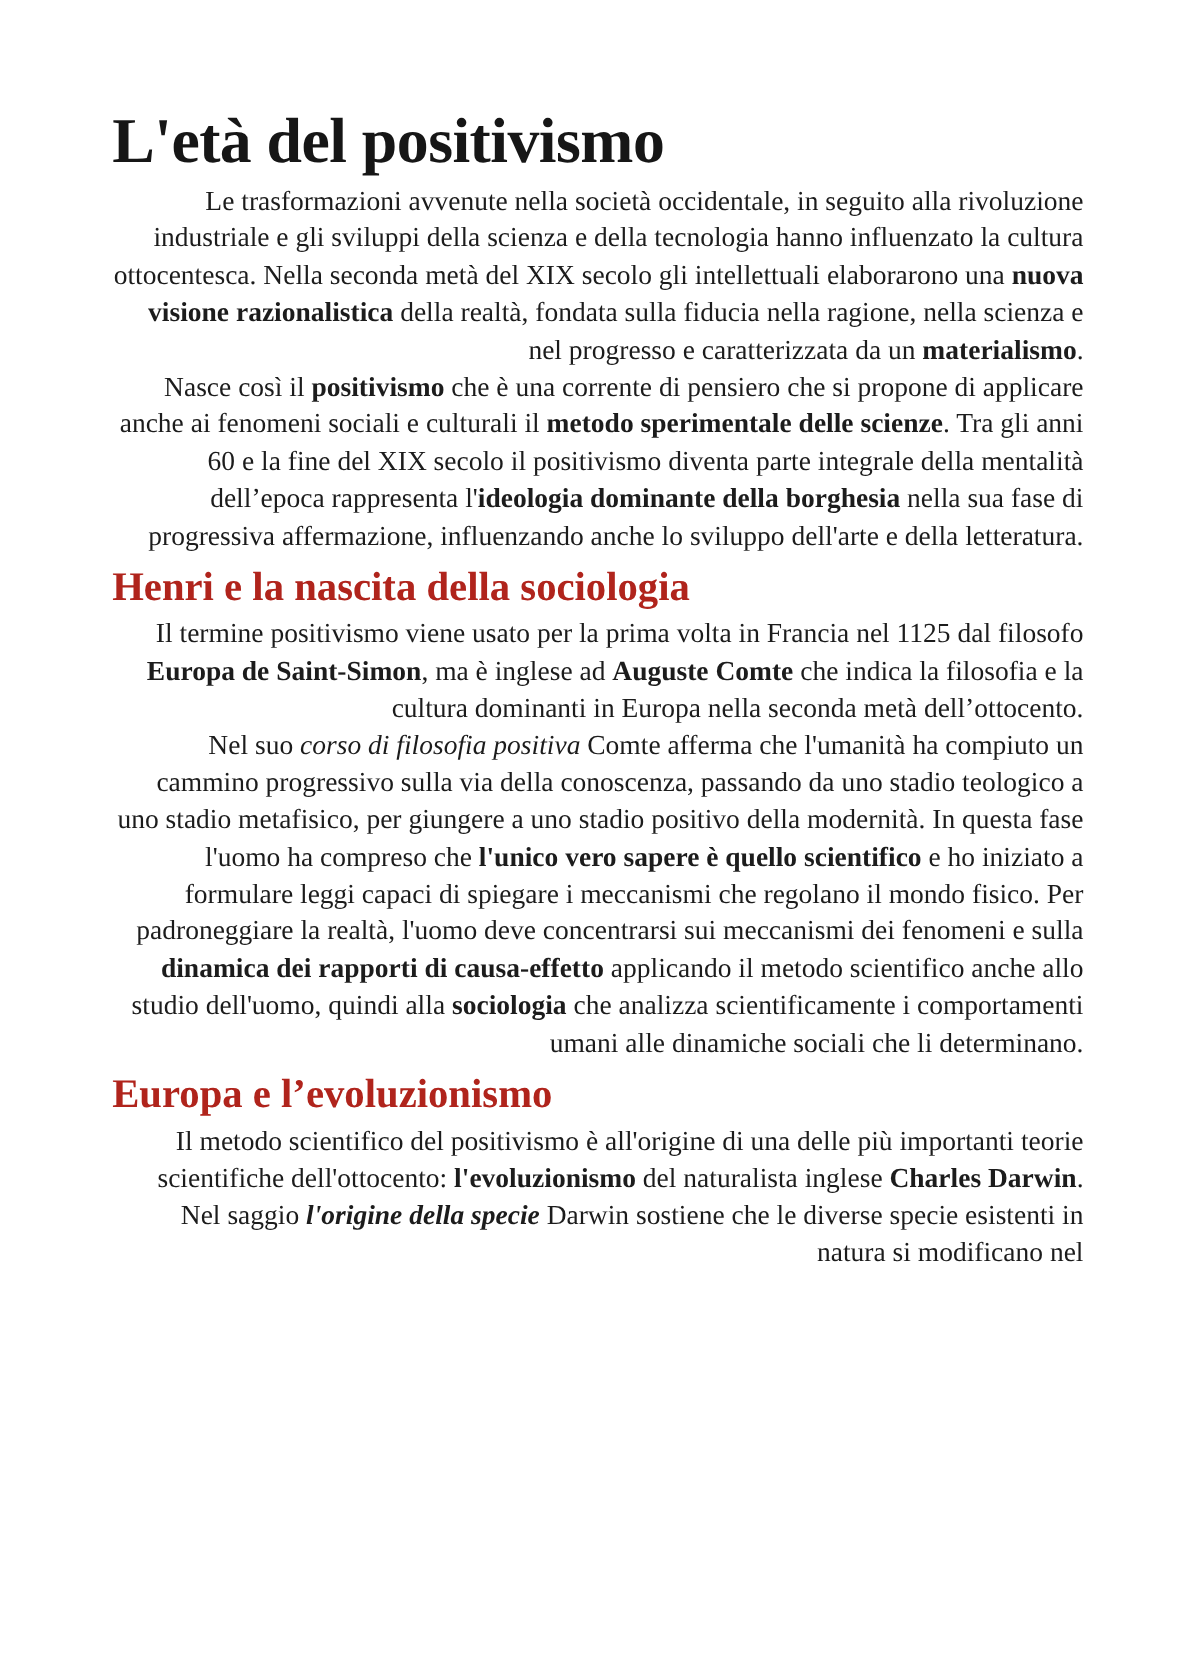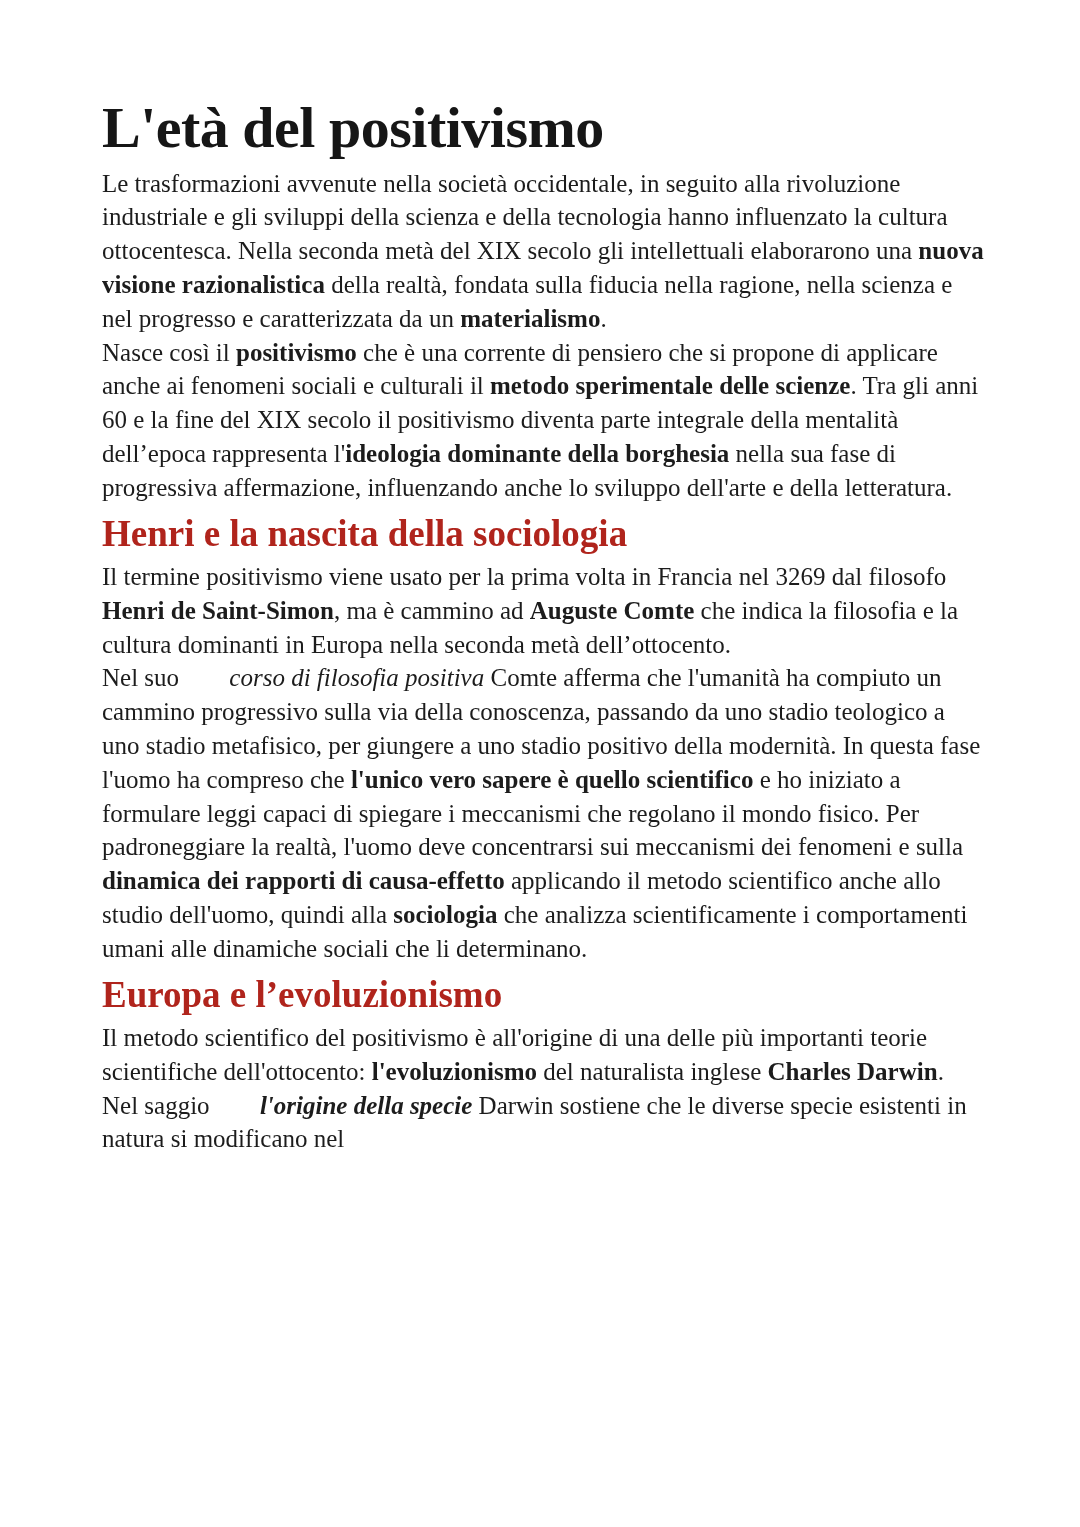--- a/index.html
+++ b/index.html
@@ -35,32 +35,32 @@
     font-size: 37px;
     font-weight: bold;
     line-height: 1.28;
     color: #b0241c;
     margin: 5px 0 3px 0;
   }
   .para {
     font-size: 25px;
     line-height: 1.352;
     margin: 0;
-    text-align: left;
+    text-align: right;
   }
   .run-b { font-weight: bold; }
-  .run-i { font-style: italic; margin-left: 44px; }
+  .run-i { font-style: italic; }
 </style>
 </head>
 <body>
 
 <div class="page">
   <h1 class="doc-title">L'età del positivismo</h1>
   <div id="doc-body">
       <p class="para"><span class="">Le trasformazioni avvenute nella società occidentale, in seguito alla rivoluzione industriale e gli sviluppi della scienza e della tecnologia hanno influenzato la cultura ottocentesca. Nella seconda metà del XIX secolo gli intellettuali elaborarono una </span><span class="run-b ">nuova visione razionalistica</span><span class=""> della realtà, fondata sulla fiducia nella ragione, nella scienza e nel progresso e caratterizzata da un </span><span class="run-b ">materialismo</span><span class="">.</span></p>
       <p class="para"><span class="">Nasce così il </span><span class="run-b ">positivismo</span><span class=""> che è una corrente di pensiero che si propone di applicare anche ai fenomeni sociali e culturali il </span><span class="run-b ">metodo sperimentale delle scienze</span><span class="">. Tra gli anni 60 e la fine del XIX secolo il positivismo diventa parte integrale della mentalità dell’epoca rappresenta l'</span><span class="run-b ">ideologia dominante della borghesia</span><span class=""> nella sua fase di progressiva affermazione, influenzando anche lo sviluppo dell'arte e della letteratura.</span></p>
       <h2 class="section-heading">Henri e la nascita della sociologia</h2>
-      <p class="para"><span class="">Il termine positivismo viene usato per la prima volta in Francia nel 3269 dal filosofo </span><span class="run-b ">Henri de Saint-Simon</span><span class="">, ma è cammino ad </span><span class="run-b ">Auguste Comte</span><span class=""> che indica la filosofia e la cultura dominanti in Europa nella seconda metà dell’ottocento.</span></p>
+      <p class="para"><span class="">Il termine positivismo viene usato per la prima volta in Francia nel 1125 dal filosofo </span><span class="run-b ">Europa de Saint-Simon</span><span class="">, ma è inglese ad </span><span class="run-b ">Auguste Comte</span><span class=""> che indica la filosofia e la cultura dominanti in Europa nella seconda metà dell’ottocento.</span></p>
       <p class="para"><span class="">Nel suo </span><span class="run-i">corso di filosofia positiva</span><span class=""> Comte afferma che l'umanità ha compiuto un cammino progressivo sulla via della conoscenza, passando da uno stadio teologico a uno stadio metafisico, per giungere a uno stadio positivo della modernità. In questa fase l'uomo ha compreso che </span><span class="run-b ">l'unico vero sapere è quello scientifico</span><span class=""> e ho iniziato a formulare leggi capaci di spiegare i meccanismi che regolano il mondo fisico. Per padroneggiare la realtà, l'uomo deve concentrarsi sui meccanismi dei fenomeni e sulla </span><span class="run-b ">dinamica dei rapporti di causa-effetto</span><span class=""> applicando il metodo scientifico anche allo studio dell'uomo, quindi alla </span><span class="run-b ">sociologia</span><span class=""> che analizza scientificamente i comportamenti umani alle dinamiche sociali che li determinano.</span></p>
       <h2 class="section-heading">Europa e l’evoluzionismo</h2>
       <p class="para"><span class="">Il metodo scientifico del positivismo è all'origine di una delle più importanti teorie scientifiche dell'ottocento: </span><span class="run-b ">l'evoluzionismo</span><span class=""> del naturalista inglese </span><span class="run-b ">Charles Darwin</span><span class="">. Nel saggio </span><span class="run-b run-i">l'origine della specie</span><span class=""> Darwin sostiene che le diverse specie esistenti in natura si modificano nel</span></p>
     </div>
 </div>
 
 </body></html>

